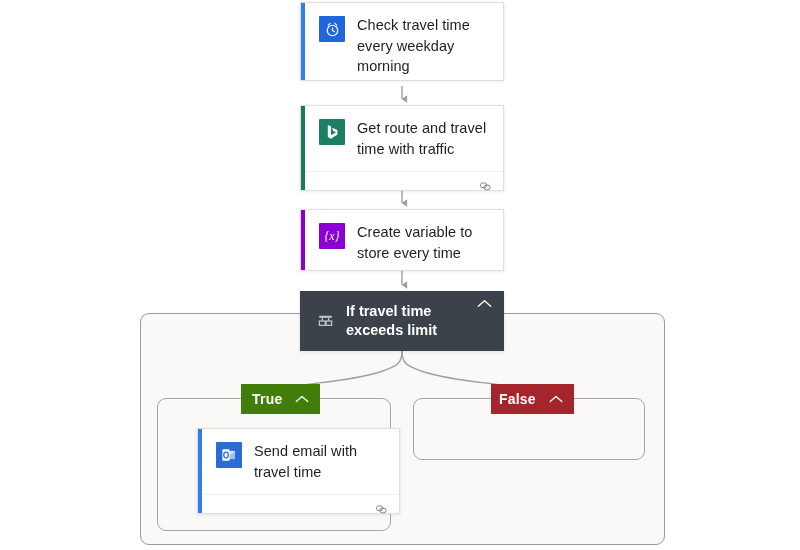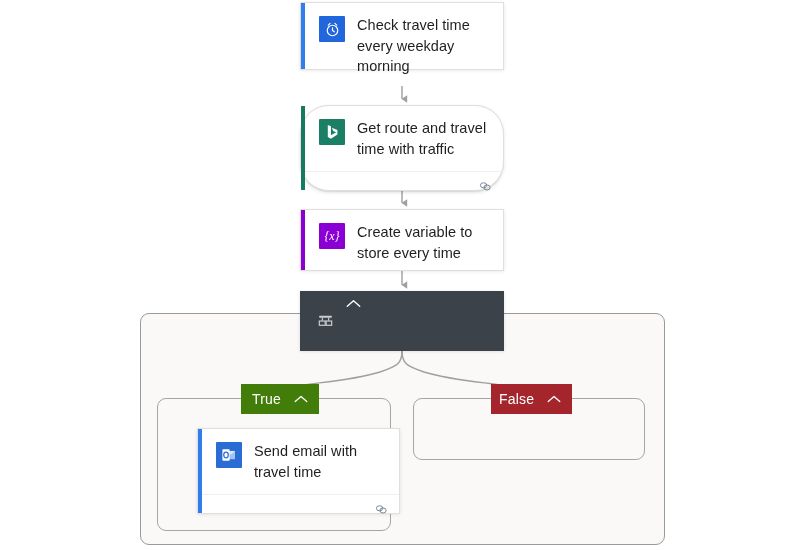--- a/index.html
+++ b/index.html
@@ -74,22 +74,22 @@
     flex: 0 0 auto;
     height: 29px;
     border-top: 1px solid #f0efee;
     display: flex;
     align-items: center;
     justify-content: flex-end;
     padding-right: 10px;
   }
 
   
-  #card-trigger   { left: 300px; top: 2px;   width: 204px; height: 68px; }
-  #card-bing      { left: 300px; top: 105px; width: 204px; height: 86px; border-radius: 29px; }
+  #card-trigger   { left: 300px; top: 2px;   width: 204px; height: 79px; }
+  #card-bing      { left: 300px; top: 105px; width: 204px; height: 86px; }
   #card-variable  { left: 300px; top: 209px; width: 204px; height: 62px; }
   #card-email     { left: 175px; top: 428px; width: 203px; height: 86px; margin-left: 22px; }
 
   
   #card-condition {
     position: absolute;
     left: 300px; top: 291px;
     width: 204px; height: 60px;
     background: #3b4249;
     box-sizing: border-box;
@@ -152,21 +152,21 @@
     position: absolute;
     height: 30px;
     display: flex;
     align-items: center;
     padding: 0 11px;
     z-index: 6;
     box-sizing: border-box;
   }
   .branch-badge .badge-label {
     font-size: 14px;
-    font-weight: normal;
+    font-weight: bold;
     color: #ffffff;
     letter-spacing: 0.2px;
   }
   .branch-badge .badge-chevron {
     margin-left: 13px;
     display: flex;
     align-items: center;
   }
   #badge-true  { left: 241px; top: 384px; background: #427d09; }
   #badge-false { left: 491px; top: 384px; background: #a4262c; padding-left: 8px; }
@@ -251,20 +251,21 @@
 
   <div id="card-condition">
     <div class="cond-icon">
       <svg class="icon-svg" width="19" height="19" viewBox="0 0 24 24">
         <rect x="4.0" y="4.6" width="16" height="2.6" rx="0.5" fill="#c8ccd0"></rect>
         <path d="M8.0 7.2 V11.2 M16.0 7.2 V11.2" stroke="#c8ccd0" stroke-width="1.5"></path>
         <rect x="4.2" y="11.4" width="7.4" height="5.4" fill="none" stroke="#c8ccd0" stroke-width="1.5"></rect>
         <rect x="12.8" y="11.4" width="7.0" height="5.4" fill="none" stroke="#c8ccd0" stroke-width="1.5"></rect>
       </svg>
     </div>
+    <div class="cond-title">If travel time exceeds limit</div>
     <div class="cond-chevron">
       <svg class="icon-svg" width="15" height="10" viewBox="0 0 16 10">
         <path d="M1.4,7.4 L8,1.6 L14.6,7.4" fill="none" stroke="#ffffff" stroke-width="1.5" stroke-linecap="round" stroke-linejoin="round"></path>
       </svg>
     </div>
   </div>
 
   <div class="branch-badge" id="badge-true">
     <span class="badge-label">True</span>
     <span class="badge-chevron">

